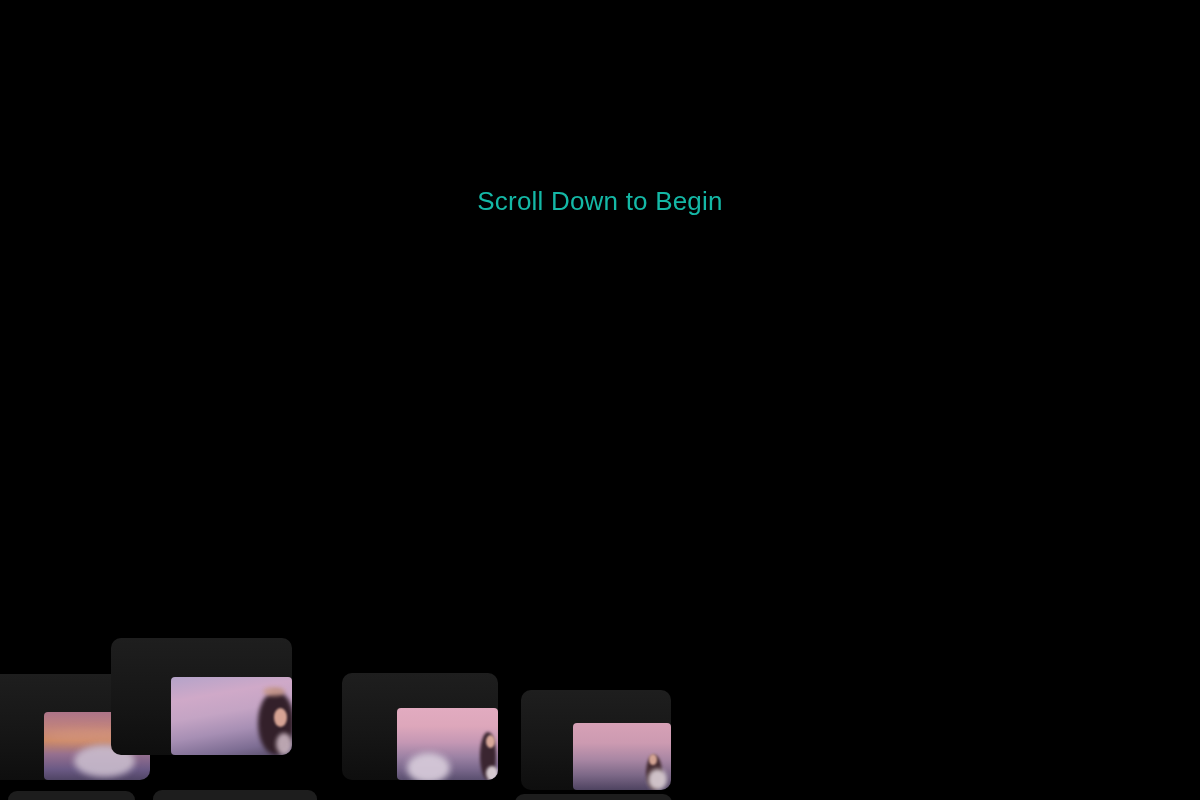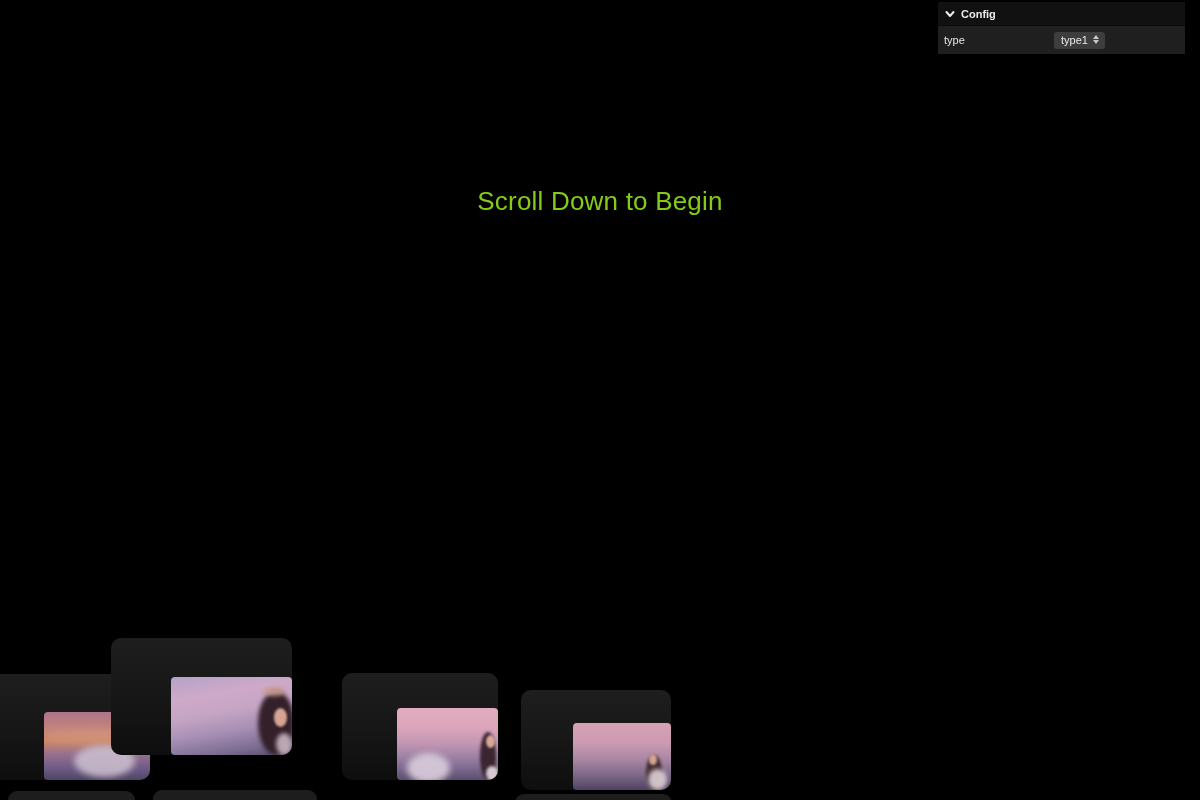--- a/index.html
+++ b/index.html
@@ -8,21 +8,21 @@
     background:#000;
     font-family:"Liberation Sans","DejaVu Sans",sans-serif;
     position:relative;
   }
   .stage{position:absolute;inset:0;width:1200px;height:800px;background:#000;overflow:hidden;}
 
   
   .hero{
     position:absolute;left:0;top:186px;width:100%;
     text-align:center;
-    font-size:26px;color:#84cc16;letter-spacing:.2px;
+    font-size:26px;color:#14b8a6;letter-spacing:.2px;
   }
 
   
   .gui{
     position:absolute;top:2px;right:15px;width:247px;
     font-size:11px;color:#ebebeb;z-index:50;
   }
   .gui-title{
     height:23px;background:#111111;
     display:flex;align-items:center;gap:6px;
@@ -57,42 +57,20 @@
   .thumb{position:absolute;border-radius:4px;overflow:hidden;}
   .blob{position:absolute;border-radius:50%;}
 </style>
 </head>
 <body>
 
 <div class="stage">
 
   <div class="hero">Scroll Down to Begin</div>
 
-  <div class="gui">
-    <div class="gui-title">
-      <span class="chev">
-        <svg width="10" height="10" viewBox="0 0 10 10">
-            <path d="M1.5 3 L5 7 L8.5 3" stroke="#ebebeb" stroke-width="2" fill="none" stroke-linecap="round" stroke-linejoin="round"></path>
-          </svg>
-      </span>
-      <span>Config</span>
-    </div>
-    <div class="gui-row">
-      <span class="gui-label">type</span>
-      <span class="gui-widget">
-        <span class="gui-select">
-          <span>type1</span>
-          <span class="updown">
-              <i class="up"></i>
-              <i class="dn"></i>
-            </span>
-        </span>
-      </span>
-    </div>
-  </div>
 
   <div id="gallery">
       <div class="card" style="left: -45px; top: 674px; width: 195px; height: 106px; z-index: 1;">
         <div class="thumb" style="left: 89px; top: 38px; width: 106px; height: 68px; background: linear-gradient(rgb(173, 116, 137) 0%, rgb(197, 134, 121) 28%, rgb(205, 138, 102) 42%, rgb(150, 112, 143) 62%, rgb(107, 90, 133) 84%, rgb(79, 68, 100) 100%);">
           <div class="blob" style="left: 0%; top: 26%; width: 100%; height: 18%; background: rgb(212, 149, 126); filter: blur(4px); opacity: 0.7;"></div>
           <div class="blob" style="left: 28%; top: 48%; width: 58%; height: 48%; background: rgb(201, 188, 204); filter: blur(3px); opacity: 0.9;"></div>
         </div>
       </div>
       <div class="card" style="left: 111px; top: 638px; width: 181px; height: 117px; z-index: 2;">
         <div class="thumb" style="left: 60px; top: 39px; width: 121px; height: 78px; background: linear-gradient(170deg, rgb(180, 163, 201) 0%, rgb(207, 169, 200) 25%, rgb(196, 164, 196) 45%, rgb(167, 143, 180) 65%, rgb(125, 109, 147) 85%, rgb(85, 75, 102) 100%);">

